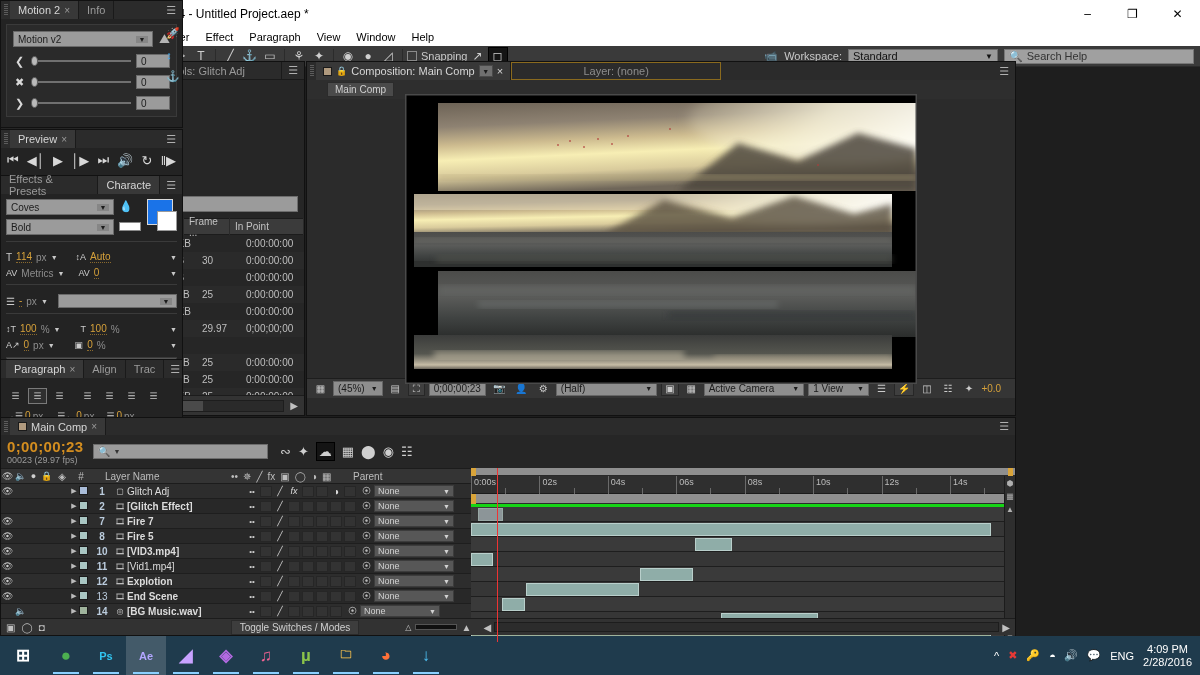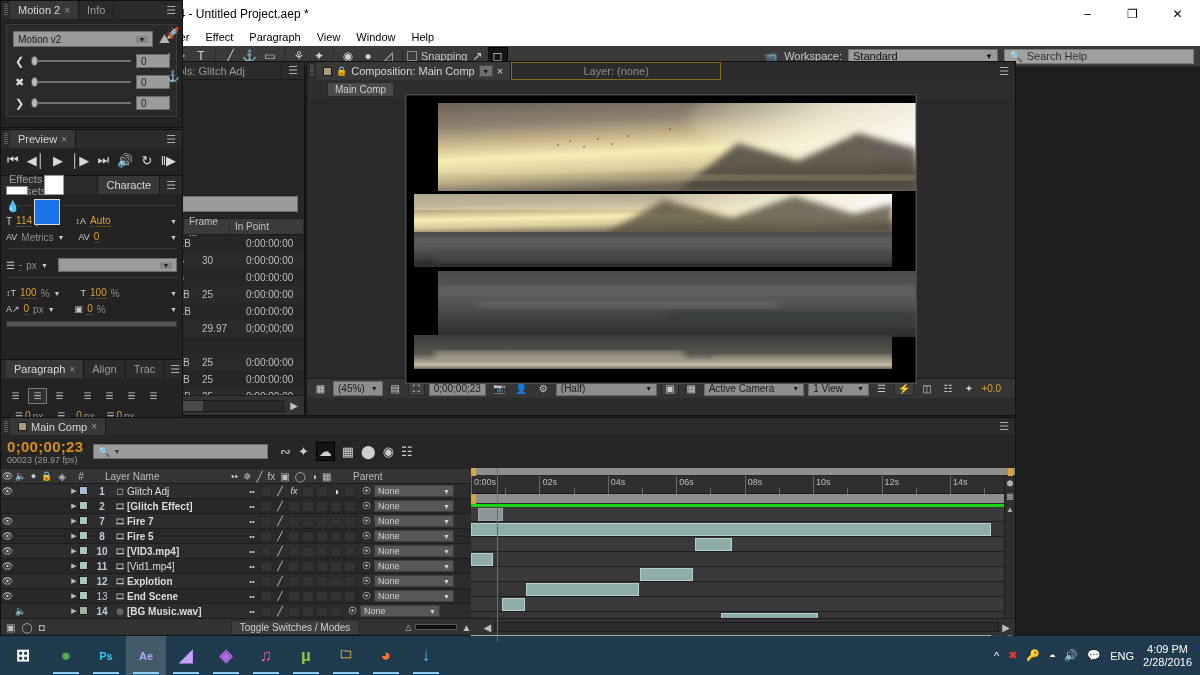--- a/index.html
+++ b/index.html
@@ -664,20 +664,30 @@
         <div class="tab" style="flex:1;justify-content:flex-end;">
           <span>Effects &amp; Presets</span>
         </div>
         <div class="tab active">
           <span>Characte</span>
         </div>
         <div class="panelmenu">☰</div>
       </div>
       <div class="rbody">
         <div style="display:flex;gap:5px;">
+          <div style="flex:1;">
+            <div class="dd">
+              <span>Coves</span>
+              <span class="arrow">▼</span>
+            </div>
+            <div class="dd" style="margin-top:4px;">
+              <span>Bold</span>
+              <span class="arrow">▼</span>
+            </div>
+          </div>
           <div style="width:58px;position:relative;">
             <span style="position:absolute;left:0;top:1px;color:#ccc;font-size:11px;">💧</span>
             <div style="position: absolute; right: 4px; top: 0px; width: 26px; height: 26px; border: 1px solid rgb(217, 217, 217); background: rgb(26, 115, 232);" id="fillSwatch"></div>
             <div style="position:absolute;right:0px;bottom:4px;width:20px;height:20px;background:#fff;border:1px solid #9a9a9a;"></div>
             <div style="position:absolute;left:0;bottom:4px;width:22px;height:9px;background:#fff;border:1px solid #8a8a8a;"></div>
           </div>
         </div>
 
         <div style="border-top:1px solid #3a3a3a;margin-top:6px;padding-top:5px;">
           <div class="char-row">

